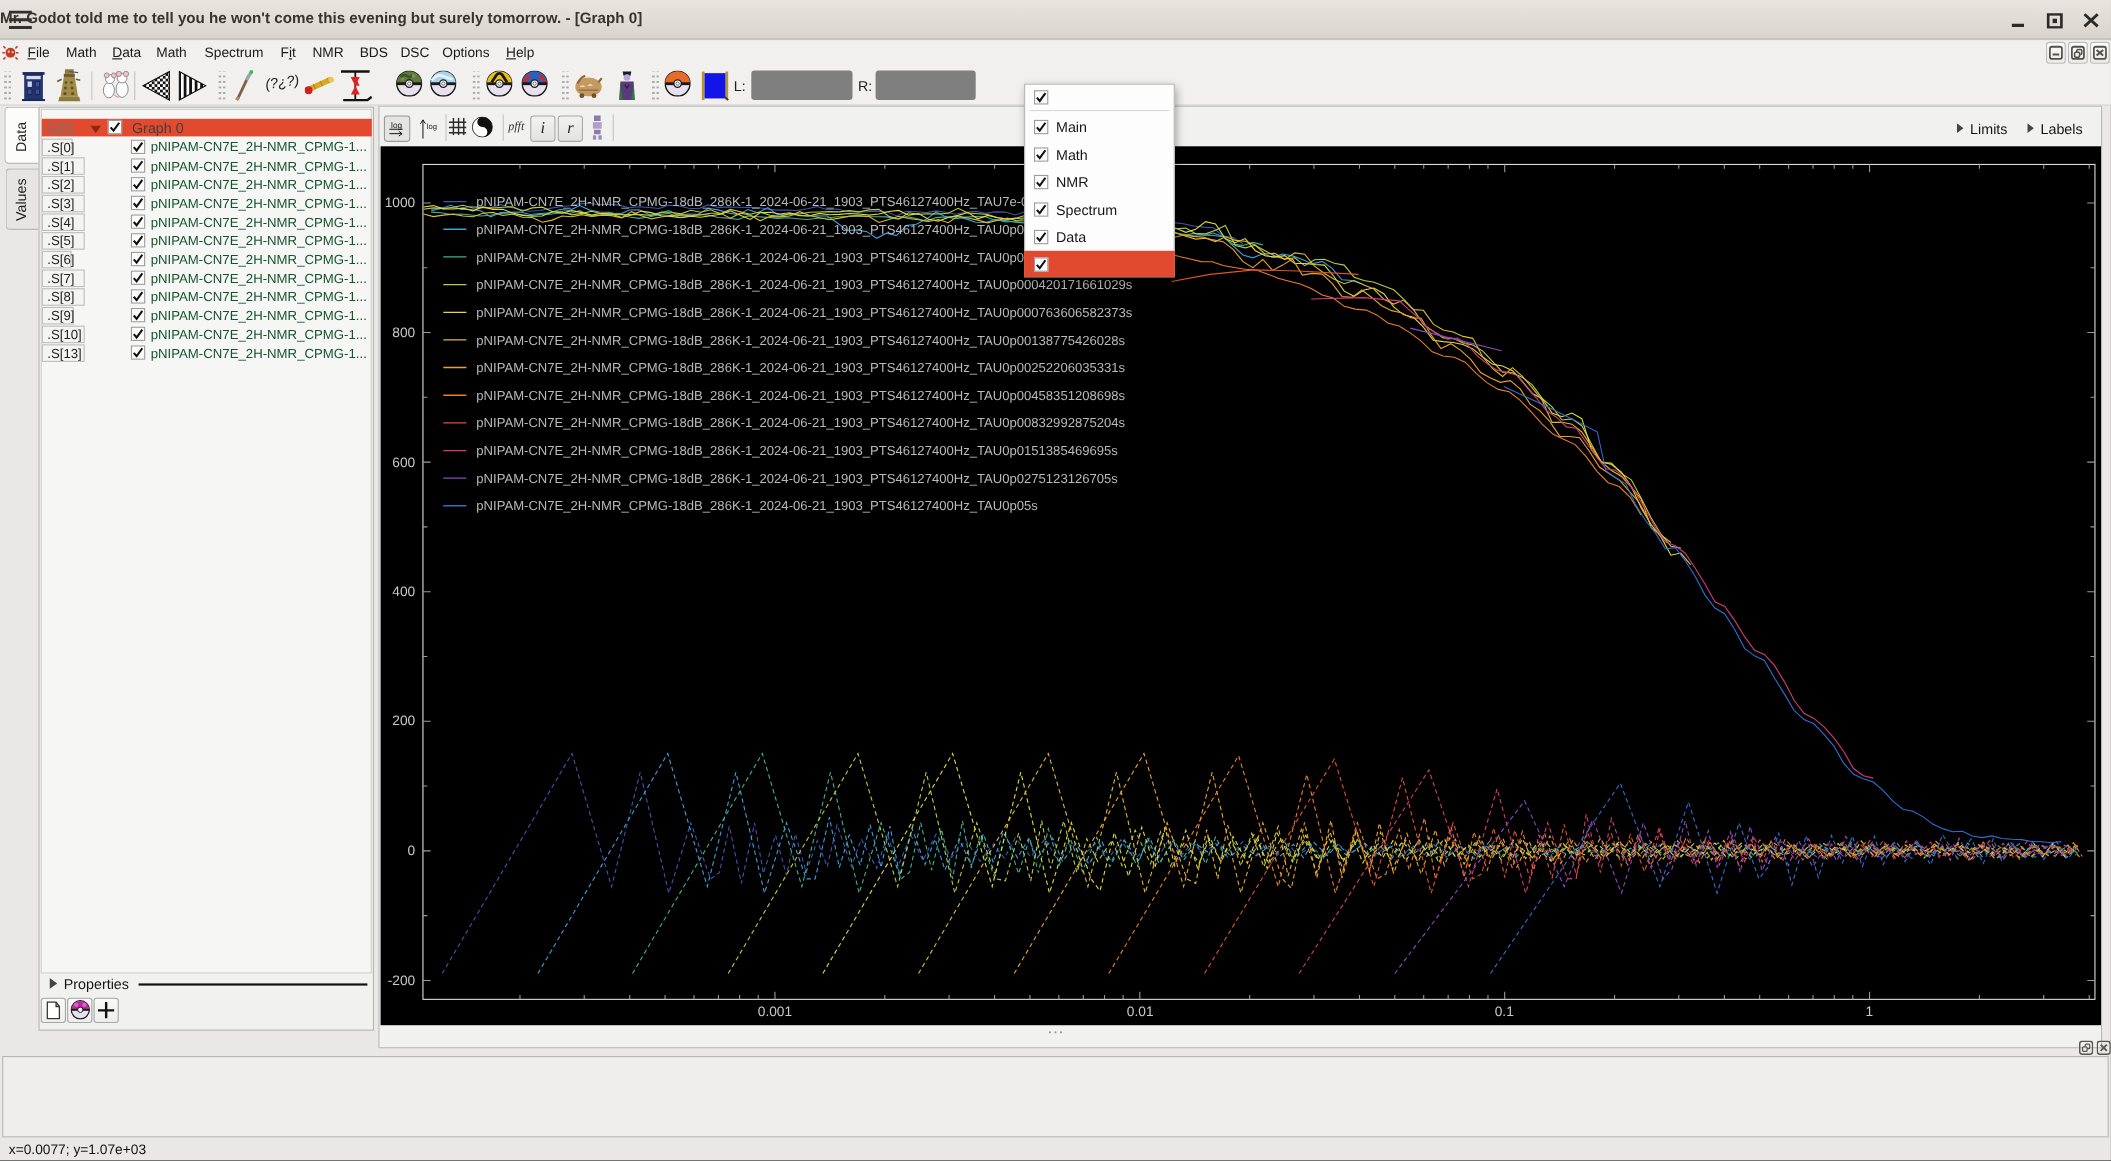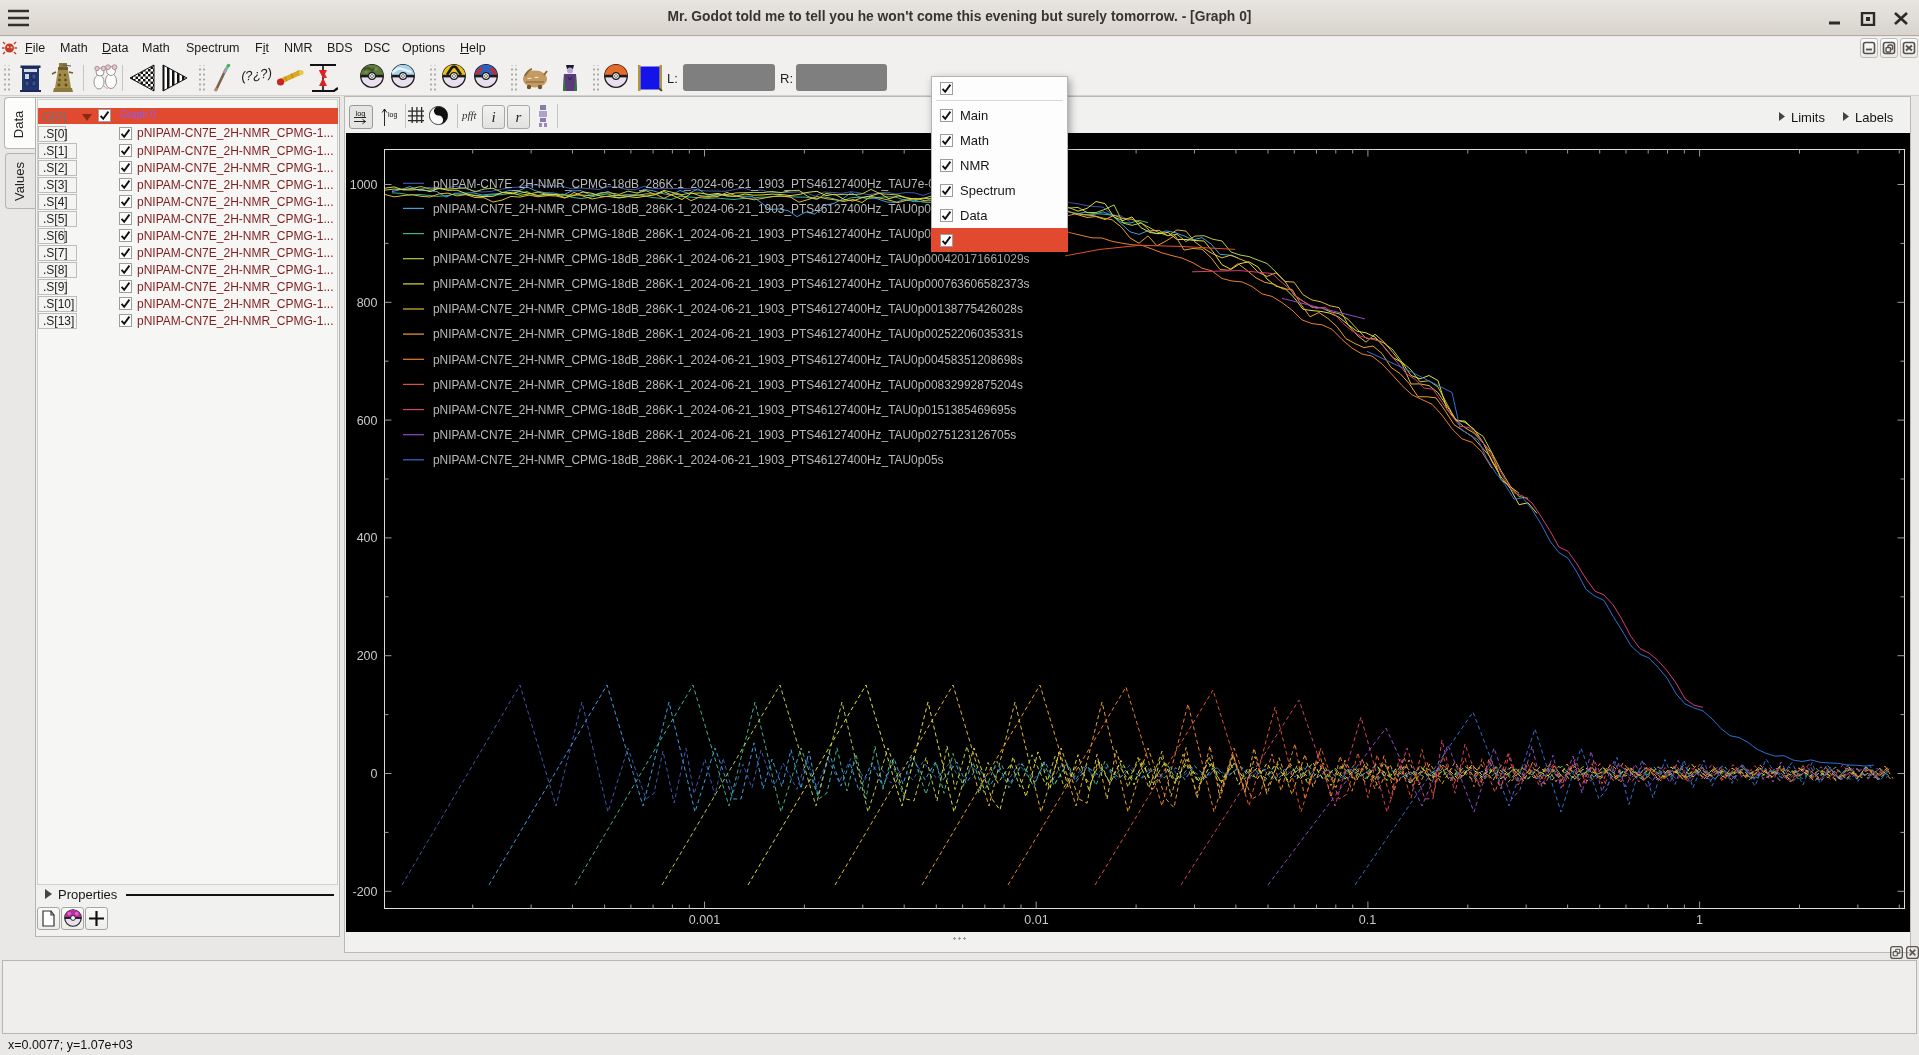--- a/index.html
+++ b/index.html
@@ -7,28 +7,28 @@
 .cb{position:absolute;background:#fdfdfd;border:1px solid #9d9d9d}
 .cb svg{display:block;margin:-1px 0 0 -1px}
 .grip{position:absolute;width:7px;height:26px;
  background-image:radial-gradient(circle,#a9a9a9 1px,transparent 1.2px);
  background-size:4px 5px;background-position:0 2px}
 .tsep{position:absolute;width:1px;height:26px;background:#c4c4c2}
 .menu-item{position:absolute;top:0;height:23px;line-height:23px;font-size:12.5px;color:#1a1a1a}
 
 .treecell{position:absolute;background:#f4f4f3;border:1px solid #bdbdba;font-size:12px;color:#222;
  padding-left:4px;line-height:15px;height:16px}
-.rowlab{position:absolute;font-size:12px;color:#7f1d1d;white-space:nowrap}
+.rowlab{position:absolute;font-size:12px;color:#14532d;white-space:nowrap}
 .pbtn{position:absolute;width:23px;height:23px;border:1px solid #a6a6a3;border-radius:3px;background:linear-gradient(#fafaf9,#ededec)}
 </style></head><body>
 <div class="abs" style="left:0;top:0;width:1919px;height:36px;background:linear-gradient(#e8e5e0,#d8d4cd);border-bottom:1px solid #b0aca4">
     <svg class="abs" style="left:8px;top:9px" width="21" height="18" viewBox="0 0 21 18">
       <path d="M0 2h21M0 9h21M0 16h21" stroke="#32302d" stroke-width="2.6"></path>
     </svg>
-    <div class="abs" style="left:0;right:0;top:9px;text-align:center;font-size:13.8px;font-weight:bold;color:#37342f">Mr. Godot told me to tell you he won't come this evening but surely tomorrow. - [Graph 0]</div>
+    <div class="abs" style="left:0;right:0;top:9px;text-align:left;font-size:13.8px;font-weight:bold;color:#37342f">Mr. Godot told me to tell you he won't come this evening but surely tomorrow. - [Graph 0]</div>
     <svg class="abs" style="left:1827px;top:12px" width="16" height="14" viewBox="0 0 16 14">
       <path d="M2 11h11" stroke="#2c2a27" stroke-width="3"></path>
     </svg>
     <svg class="abs" style="left:1860px;top:12px" width="16" height="14" viewBox="0 0 16 14">
       <rect x="2" y="1" width="12" height="12" fill="none" stroke="#2c2a27" stroke-width="2.4"></rect>
       <rect x="6" y="5" width="4" height="4" fill="#2c2a27"></rect>
     </svg>
     <svg class="abs" style="left:1893px;top:11px" width="16" height="15" viewBox="0 0 16 15">
       <path d="M2 2L14 13M14 2L2 13" stroke="#2c2a27" stroke-width="2.6"></path>
     </svg>
@@ -226,21 +226,21 @@
     <div class="abs" style="left:2px;top:10px;width:300px;height:16px;background:#e14a2f"></div>
     <div class="abs" style="left:6px;top:11px;font-size:13px;color:#737373">G[0]</div>
     <svg class="abs" style="left:46px;top:16px" width="10" height="7" viewBox="0 0 10 7">
       <path d="M0 0h10L5 7z" fill="#8a2a12"></path>
     </svg>
     <div class="cb " style="left:62px;top:11px;width:13px;height:13px">
       <svg width="13" height="13" viewBox="0 0 13 13">
         <path d="M2.6 6.8 L5.2 9.8 L10.4 2.6" stroke="#111" stroke-width="1.9" fill="none"></path>
       </svg>
     </div>
-    <div class="abs" style="left:84px;top:11px;font-size:10px;color:#8b5cf6">Graph 0</div>
+    <div class="abs" style="left:84px;top:11px;font-size:13px;color:#404040">Graph 0</div>
     <div class="treecell" style="left:2px;top:28px;width:28px">.S[0]</div>
     <div class="cb " style="left:83px;top:28.5px;width:13px;height:13px">
       <svg width="13" height="13" viewBox="0 0 13 13">
         <path d="M2.6 6.8 L5.2 9.8 L10.4 2.6" stroke="#111" stroke-width="1.9" fill="none"></path>
       </svg>
     </div>
     <div class="rowlab" style="left:101px;top:28px">pNIPAM-CN7E_2H-NMR_CPMG-1...</div>
     <div class="treecell" style="left:2px;top:45px;width:39px">.S[1]</div>
     <div class="cb " style="left:83px;top:45.57px;width:13px;height:13px">
       <svg width="13" height="13" viewBox="0 0 13 13">

